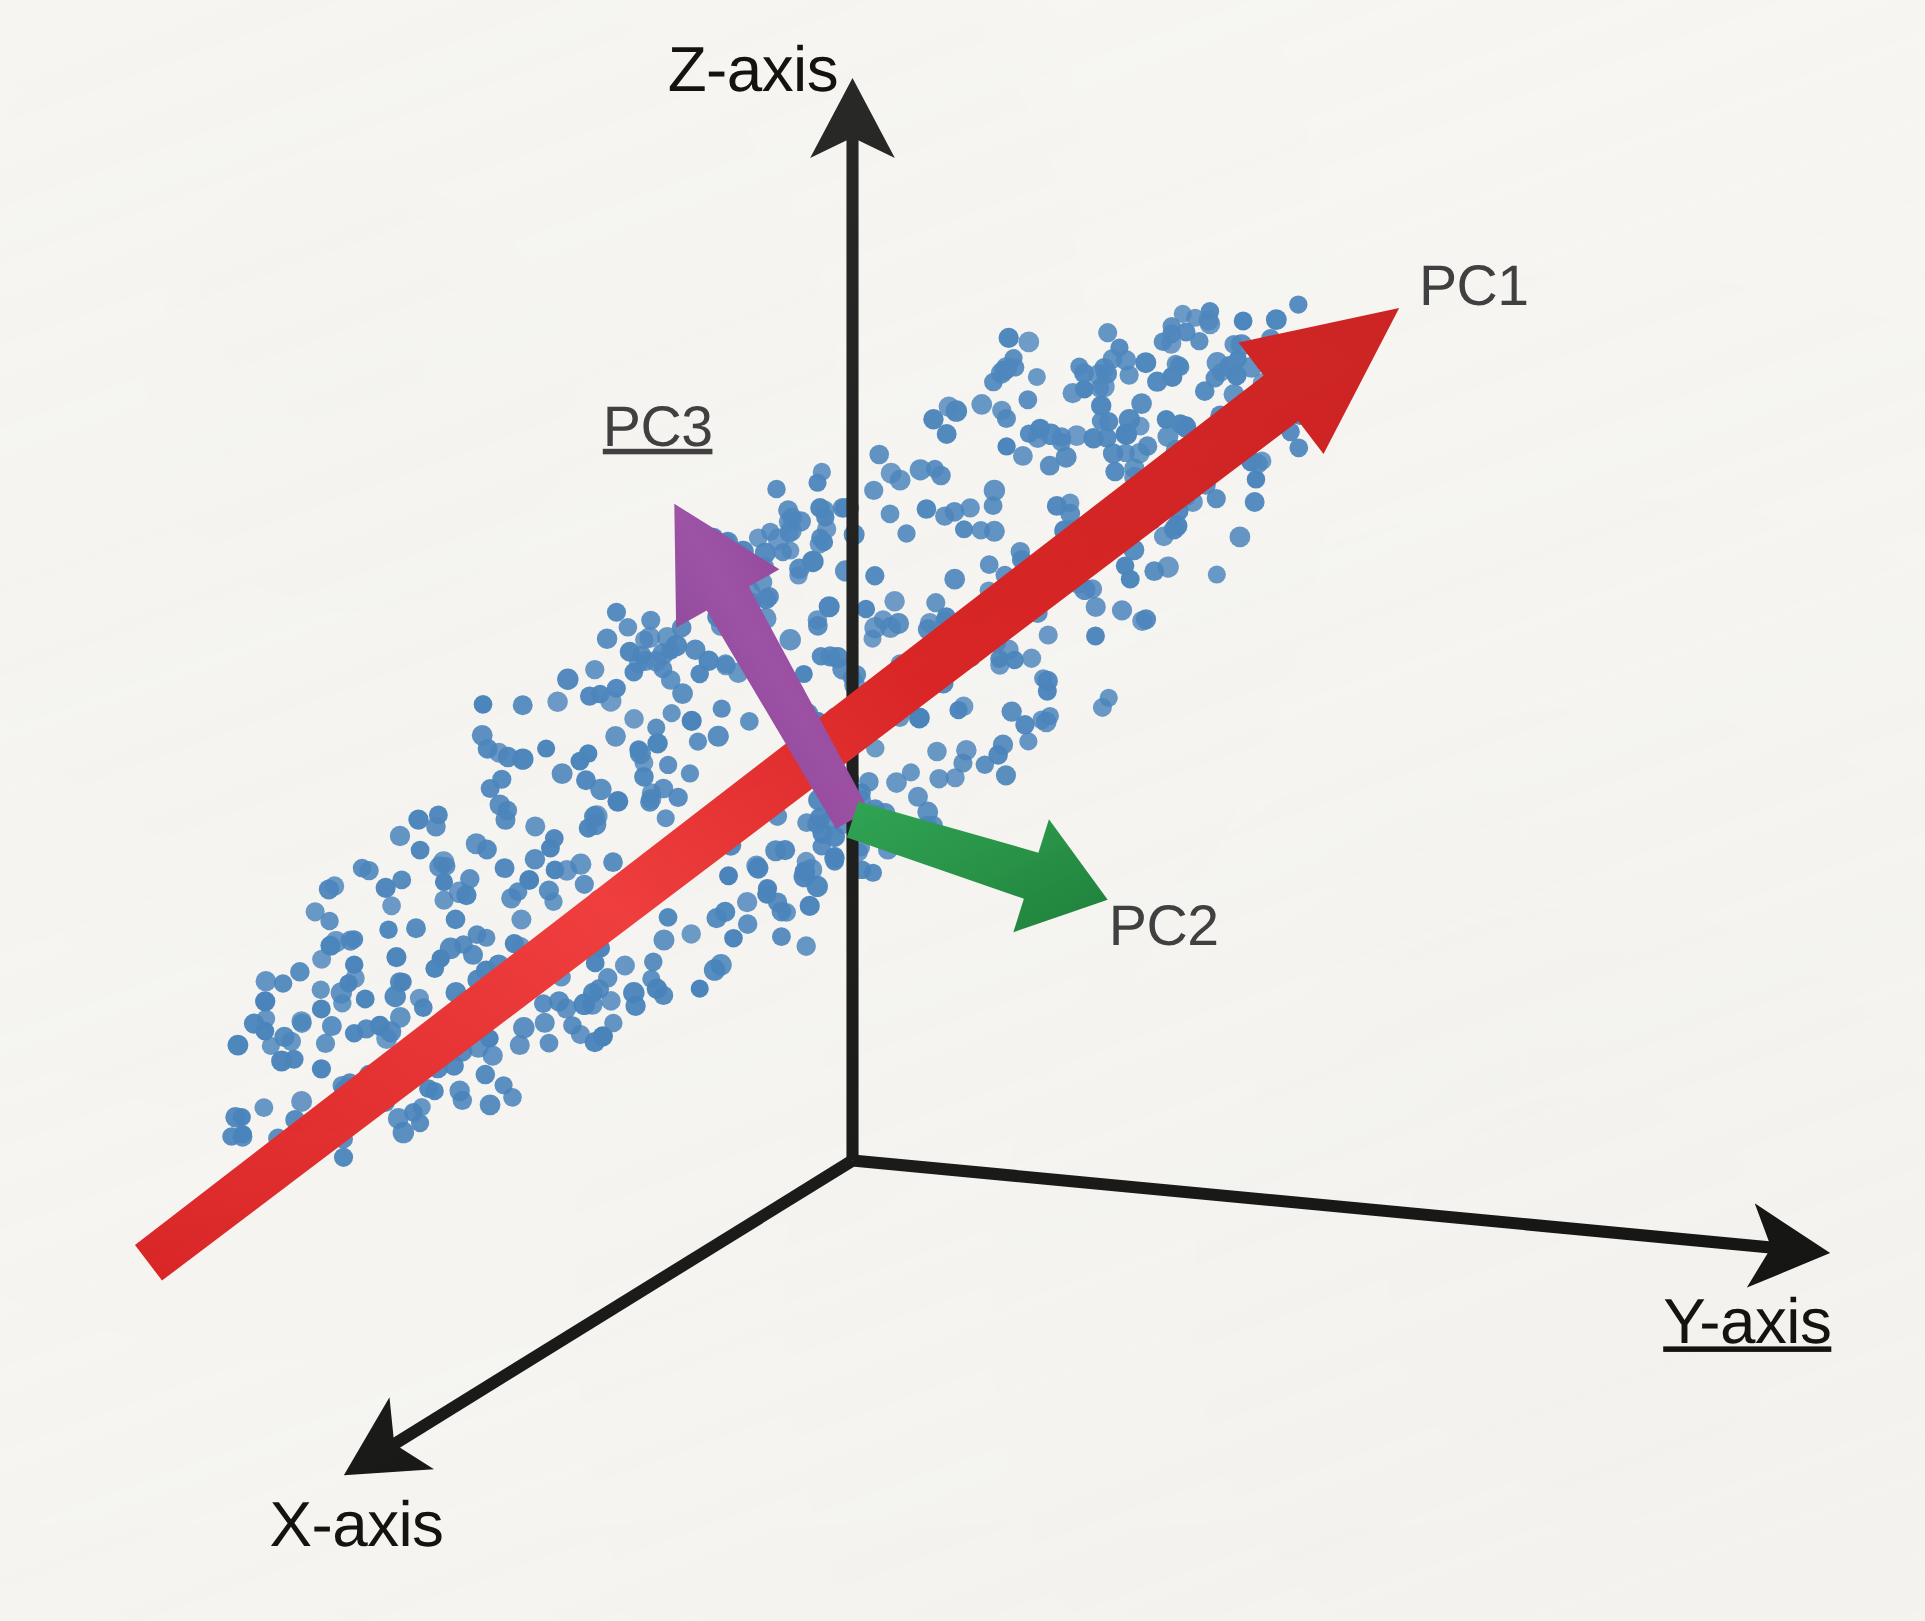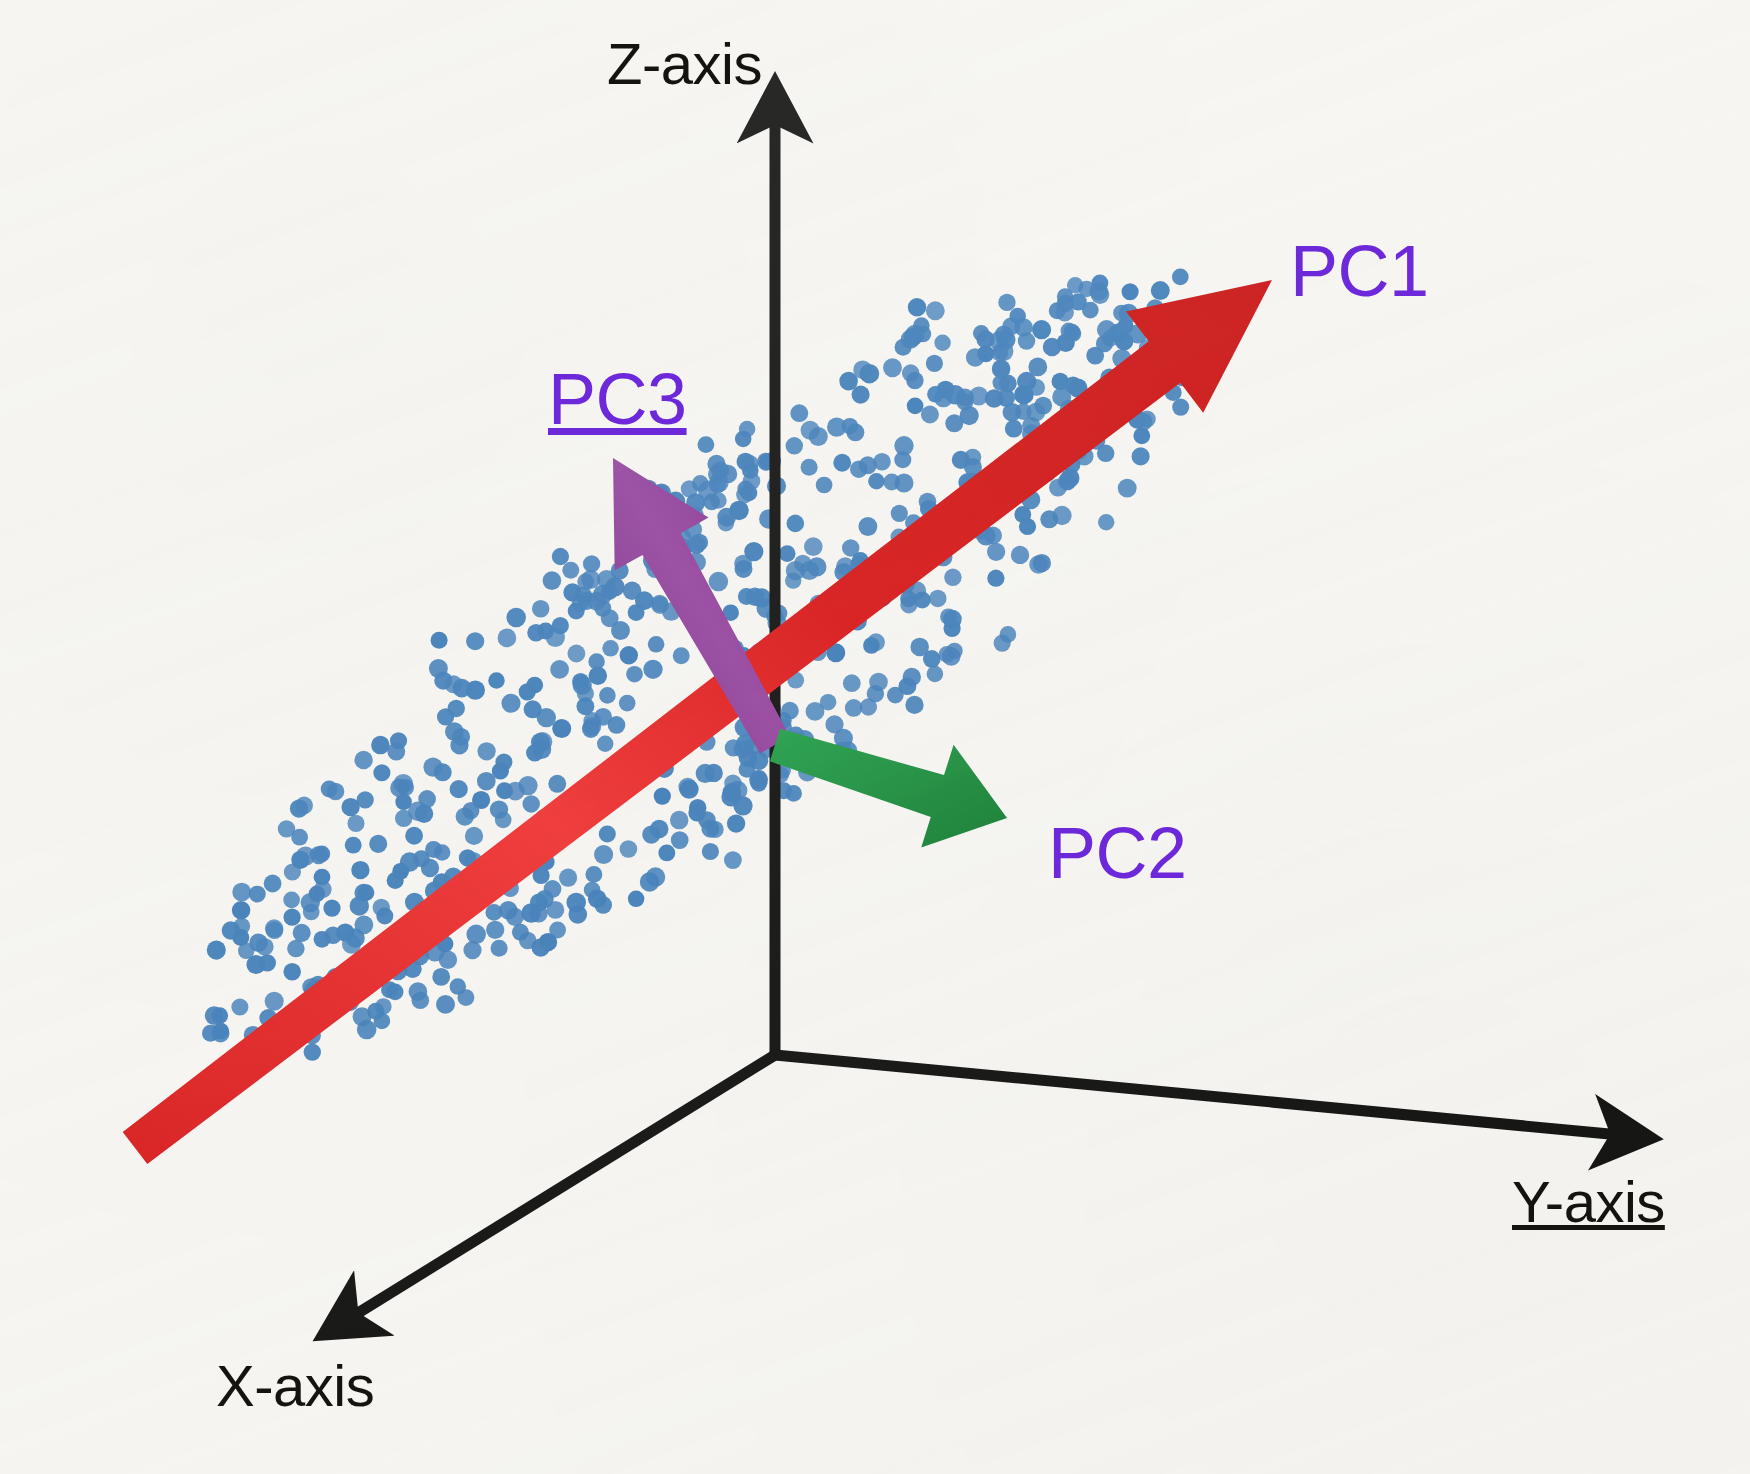--- a/index.html
+++ b/index.html
@@ -28,23 +28,23 @@
     font-family: "Liberation Sans", sans-serif;
     font-size: 58px;
     font-weight: 400;
     color: #14130f;
     white-space: nowrap;
     letter-spacing: -0.5px;
   }
   .pc-label {
     position: absolute;
     font-family: "Liberation Sans", sans-serif;
-    font-size: 72px;
+    font-size: 52px;
     font-weight: 400;
-    color: #6d28d9;
+    color: #404040;
     white-space: nowrap;
     letter-spacing: -0.5px;
   }
   .grain {
     position: absolute;
     left: 0; top: 0;
     width: 1750px; height: 1474px;
     pointer-events: none;
     opacity: .35;
     background:
@@ -739,19 +739,19 @@
         <path d="M 147.30592824813436,1164.1196318181208 L 1180.312618966547,382.7057162928453 L 1203.1890240432072,412.67169851883887 L 1272,280 L 1125.8825517151836,311.4073447896192 L 1148.7589567918437,341.37332701561274 L 122.69407175186565,1131.8803681818792 Z" fill="url(#grad-pc1)"></path>
         <path d="M 789.9437046497575,736.5648775147711 L 680.7585957048174,533.2857404035526 L 708.5385594768024,517.6050639887038 L 613,458 L 614.6614405231976,570.5949360112962 L 642.4414042951827,554.9142595964474 L 760.0562953502425,753.4351224852289 Z" fill="url(#grad-pc3)"></path>
         <path d="M 769.8494719577675,761.3688014492869 L 930.7967589202148,817.0856428837012 L 921.2220593545261,847.5148250650678 L 1007,818 L 953.5779406454739,744.6851749349322 L 944.0032410797852,775.1143571162988 L 780.1505280422325,728.6311985507131 Z" fill="url(#grad-pc2)"></path>
       </g>
   </svg>
 
   <div class="grain"></div>
 
   <div class="axis-label" id="lbl-z" style="left: 607px; top: 30px;">Z-axis</div>
   <div class="axis-label" id="lbl-y" style="left: 1512px; top: 1168px; text-decoration: underline;">Y-axis</div>
-  <div class="axis-label" id="lbl-x" style="left: 216px; top: 1352px;">X-axis</div>
+  <div class="axis-label" id="lbl-x" style="left: 245px; top: 1352px;">X-axis</div>
 
   <div class="pc-label" id="lbl-pc1" style="left: 1290px; top: 230px;">PC1</div>
-  <div class="pc-label" id="lbl-pc2" style="left: 1048px; top: 812px;">PC2</div>
+  <div class="pc-label" id="lbl-pc2" style="left: 1008px; top: 812px;">PC2</div>
   <div class="pc-label" id="lbl-pc3" style="left: 548px; top: 358px; text-decoration: underline;">PC3</div>
 
 </div>
 
 </body></html>

